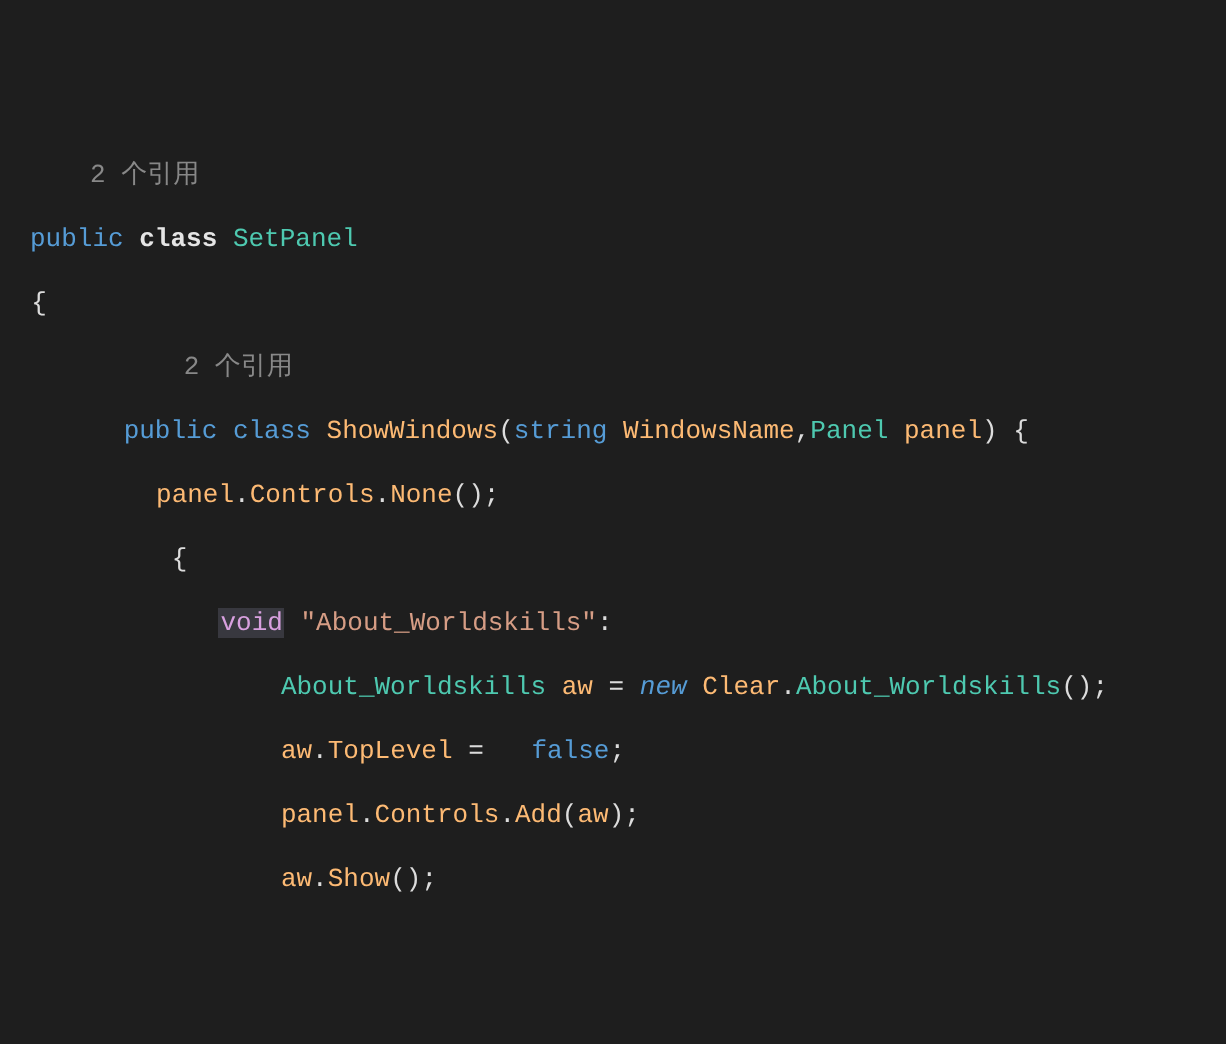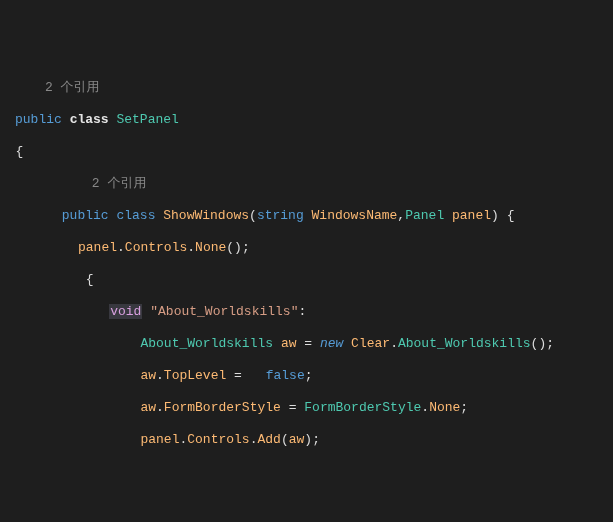--- a/index.html
+++ b/index.html
@@ -37,22 +37,22 @@
 <span class="line"><span class="ref">2 个引用</span></span>
 <span class="line"><span class="kw-mod">public</span> <span class="kw-class">class</span> <span class="cls">SetPanel</span></span>
 <span class="line">  <span class="punc">{</span></span>
 <span class="line">      <span class="ref">2 个引用</span></span>
 <span class="line">      <span class="kw-mod">public</span> <span class="kw-type">class</span> <span class="id">ShowWindows</span><span class="punc">(</span><span class="kw-type">string</span> <span class="id">WindowsName</span><span class="punc">,</span><span class="cls">Panel</span> <span class="id">panel</span><span class="punc">)</span> <span class="punc">{</span></span>
 <span class="line">          <span class="id">panel</span><span class="punc">.</span><span class="id">Controls</span><span class="punc">.</span><span class="id">None</span><span class="punc">(</span><span class="punc">)</span><span class="punc">;</span></span>
 <span class="line">           <span class="punc">{</span></span>
 <span class="line">              <span class="kw-ctrl">void</span> <span class="str">"About_Worldskills"</span><span class="punc">:</span></span>
 <span class="line">                  <span class="cls">About_Worldskills</span> <span class="id">aw</span><span class="punc"> = </span><span class="kw-new">new</span> <span class="id">Clear</span><span class="punc">.</span><span class="cls">About_Worldskills</span><span class="punc">(</span><span class="punc">)</span><span class="punc">;</span></span>
 <span class="line">                  <span class="id">aw</span><span class="punc">.</span><span class="id">TopLevel</span><span class="punc"> = </span><span class="kw-false">false</span><span class="punc">;</span></span>
-<span class="line">                  <span class="id">aw</span><span class="punc">.</span><span class="id">FormBorderStyle</span><span class="punc"> = </span><span class="cls">FormBorderStyle</span><span class="punc">.</span><span class="id">None</span><span class="punc">;</span></span>
 <span class="line">                  <span class="id">panel</span><span class="punc">.</span><span class="id">Controls</span><span class="punc">.</span><span class="id">Add</span><span class="punc">(</span><span class="id">aw</span><span class="punc">)</span><span class="punc">;</span></span>
+<span class="line">                  <span class="id">aw</span><span class="punc">.</span><span class="id">Show</span><span class="punc">(</span><span class="punc">)</span><span class="punc">;</span></span>
 
 
 
 
 
 
 
 
 
 

